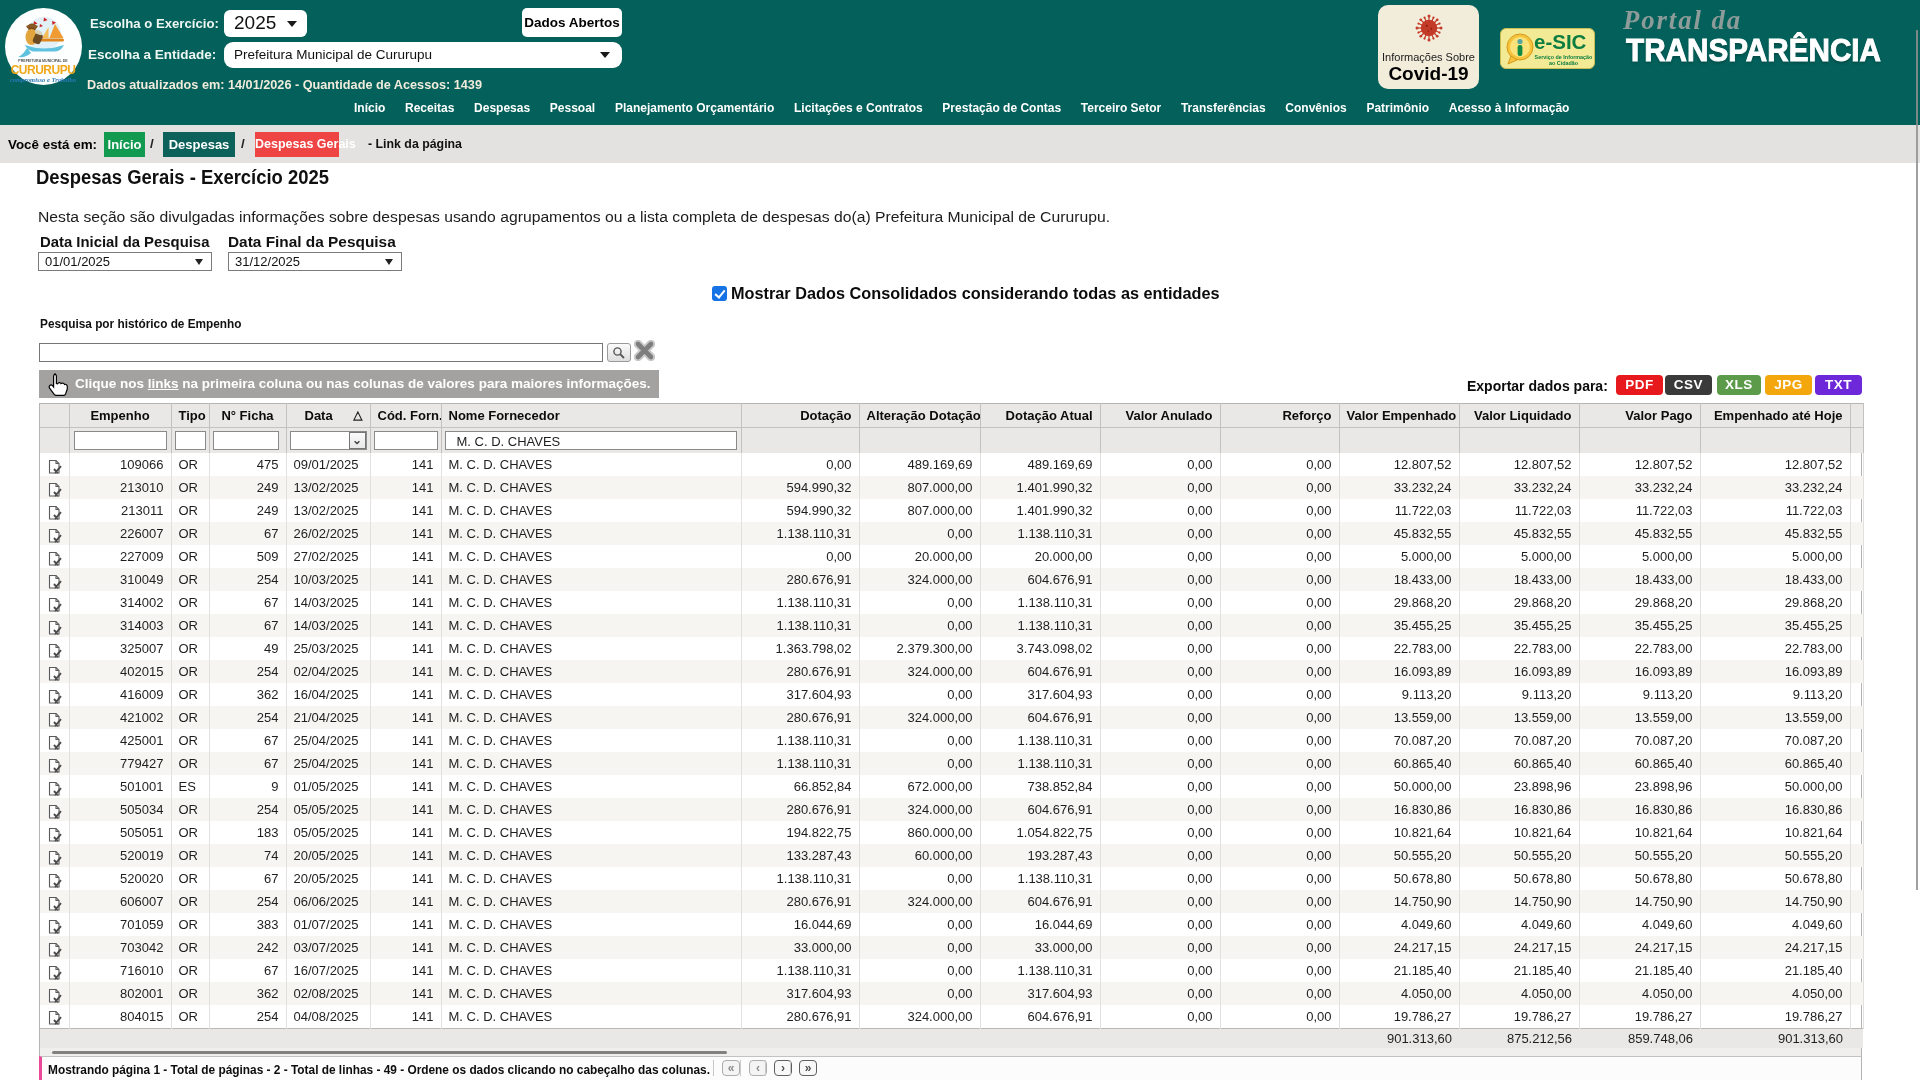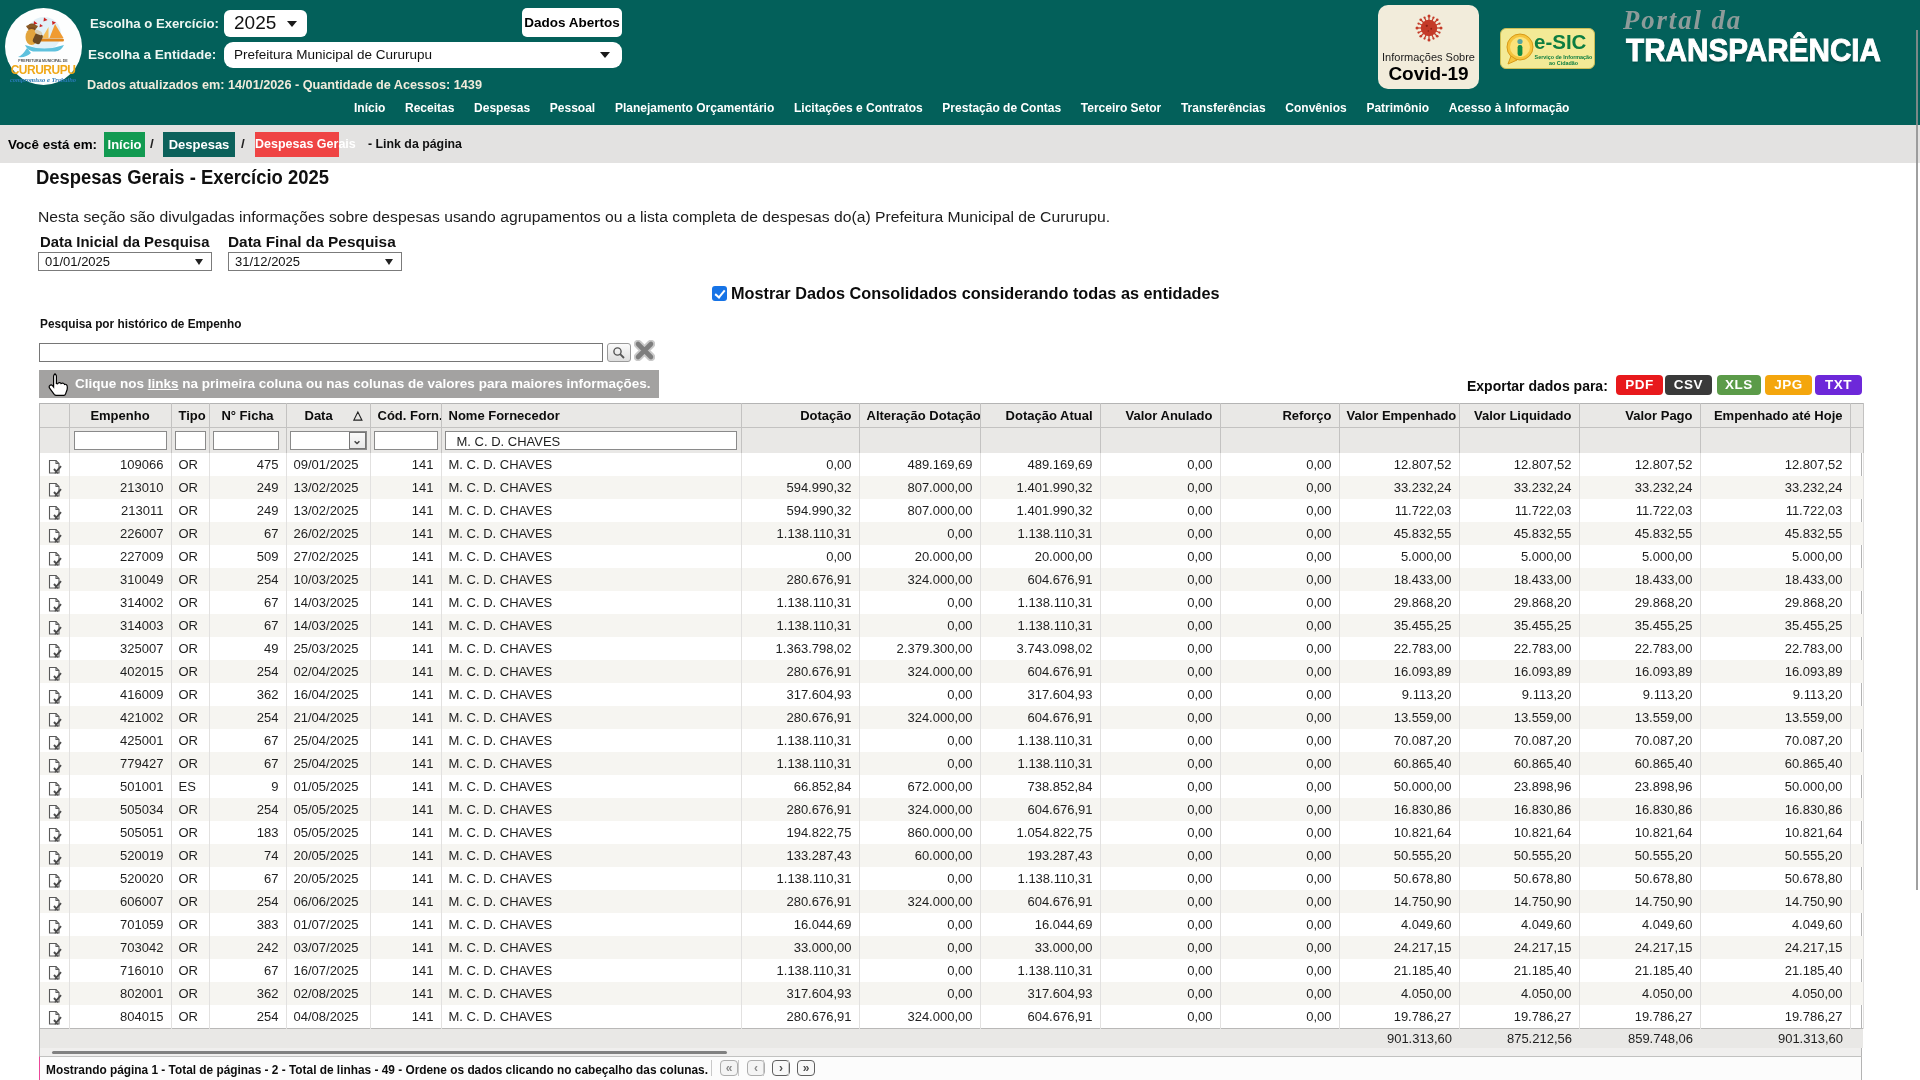--- a/index.html
+++ b/index.html
@@ -66,21 +66,21 @@
 tr.filter td{background:#e9e8e6;border-right:1px solid #c3c2c1;height:25px;padding:0}
 tr.data td{border-bottom:0}
 .num{text-align:right}
 .ctr{}
 tr.tot td{border-right:0!important;background:#e9e8e6;border-top:1px solid #b9b8b7;border-right:1px solid #c3c2c1;
   font-weight:normal;height:20px}
 .finp{border:1px solid #8a8a8a;background:#fff;height:19px;margin:3px 3px}
 #hscroll{position:absolute;left:39px;top:1048px;width:1823px;height:8px;background:#f0efee;border-left:1px solid #b4b4b4;border-right:1px solid #b4b4b4}
 #hthumb{position:absolute;left:52px;top:1051px;width:675px;height:3px;background:#818181;border-radius:2px}
 #pager{position:absolute;left:39px;top:1056px;width:1823px;height:24px;background:#fcfcfc;
-  border-top:1px solid #c2c2c1;border-left:1px solid #ec4899;border-right:1px solid #b4b4b4}
+  border-top:1px solid #c2c2c1;border-left:3px solid #ec4899;border-right:1px solid #b4b4b4}
 #pager .txt{position:absolute;left:6px;top:6px;font-size:12px;font-weight:bold;color:#0d0d0d}
 .pbtn{position:absolute;top:3px;width:18px;height:16px;border-radius:4px;border:1px solid #adadad;
   background:#f4f4f4;color:#8a8a8a;text-align:center;line-height:14px;font-size:12px;font-weight:bold}
 .pbtn.en{border-color:#5f5f5f;color:#4f4f4f;background:#f8f8f8}
 .psep{position:absolute;top:3px;width:1px;height:16px;background:#c9c9c9}
 </style></head><body>
 
 <div id="hdr">
 <svg class="abs" style="left:5px;top:8px" width="77" height="77" viewBox="0 0 77 77">
 <circle cx="38.5" cy="38.5" r="38.5" fill="#fdfefe"></circle>

